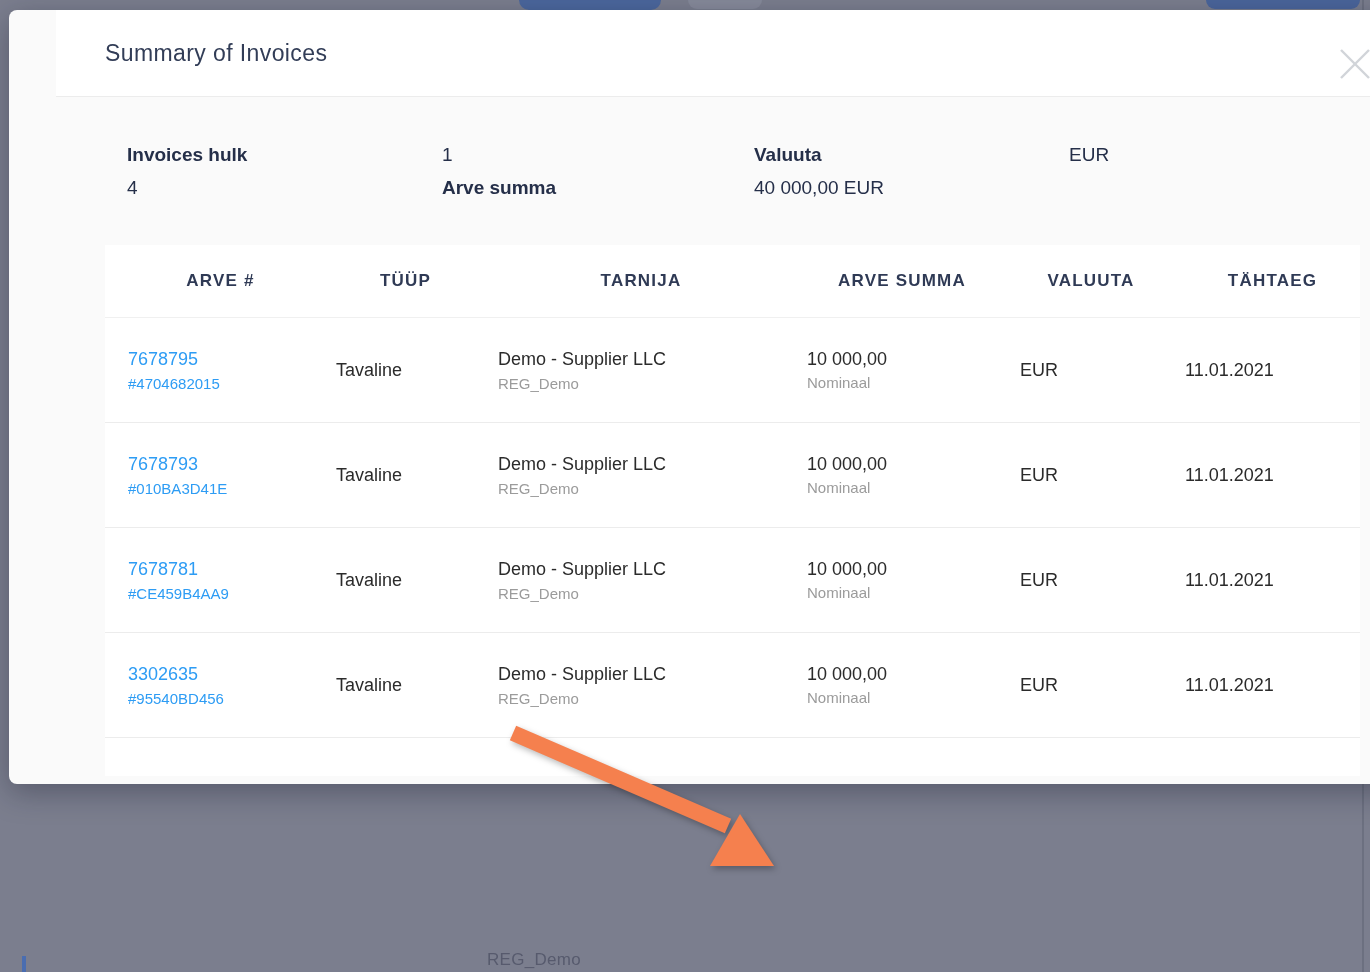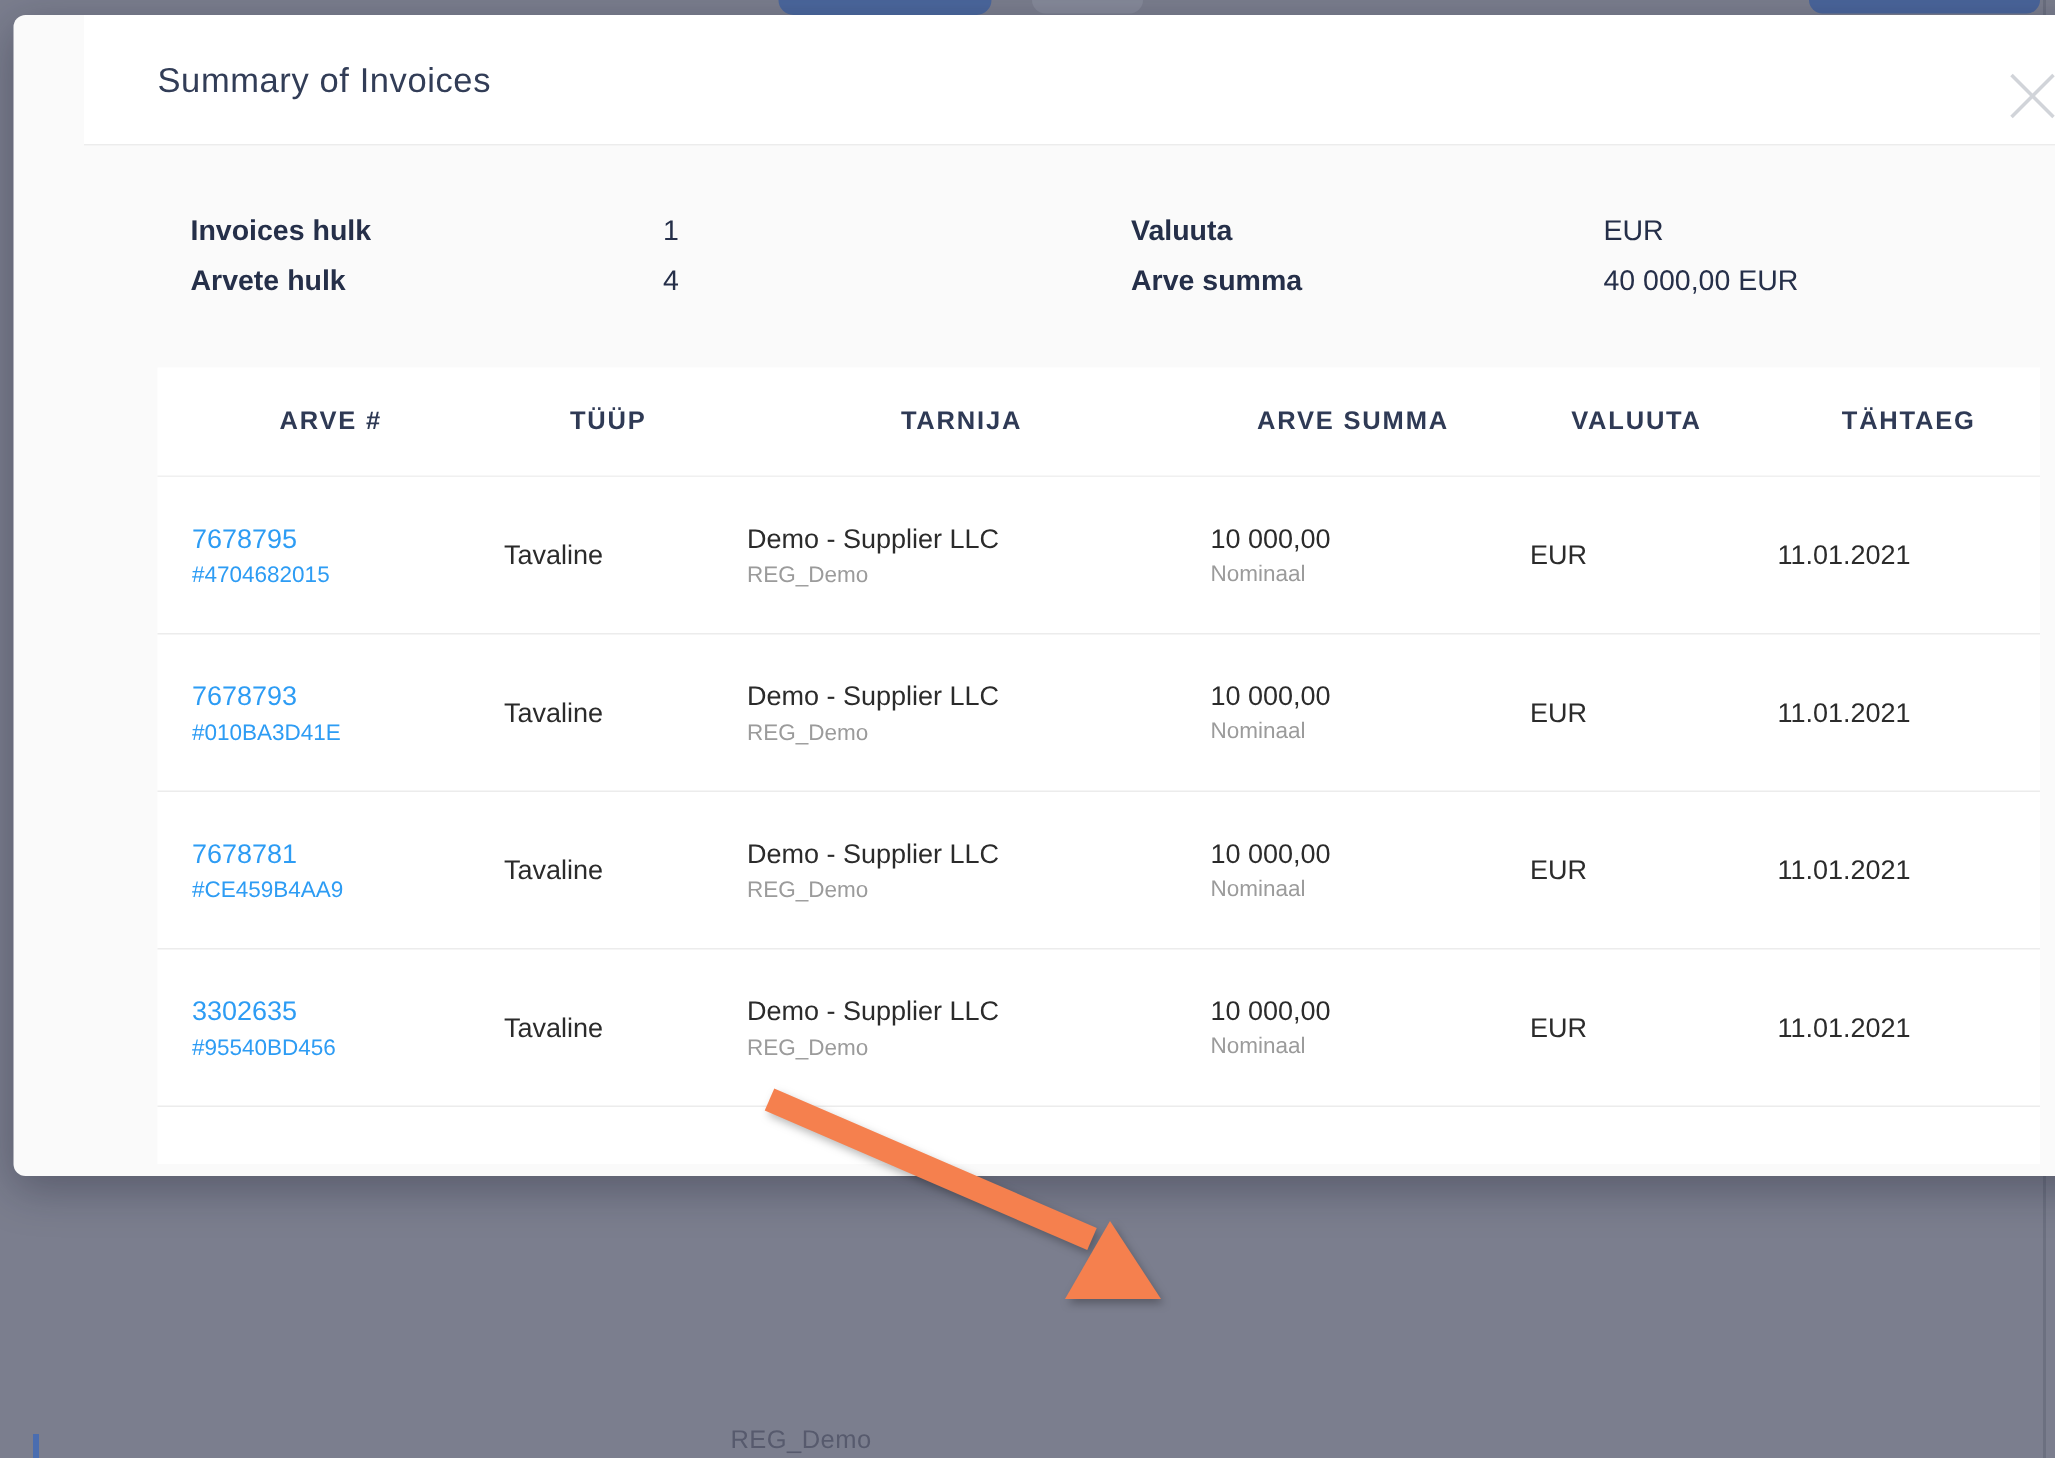--- a/index.html
+++ b/index.html
@@ -120,21 +120,20 @@
     </div>
   </div>
 
   <div class="modal-body">
 
     <div class="summary">
       <div class="lbl">Invoices hulk</div>
       <div class="val">1</div>
       <div class="lbl">Valuuta</div>
       <div class="val">EUR</div>
-      <div class="lbl">Arvete hulk</div>
       <div class="val">4</div>
       <div class="lbl">Arve summa</div>
       <div class="val">40 000,00 EUR</div>
     </div>
 
     <div class="inv-table">
 
       <div class="t-row t-head">
         <div>ARVE #</div>
         <div>TÜÜP</div>

